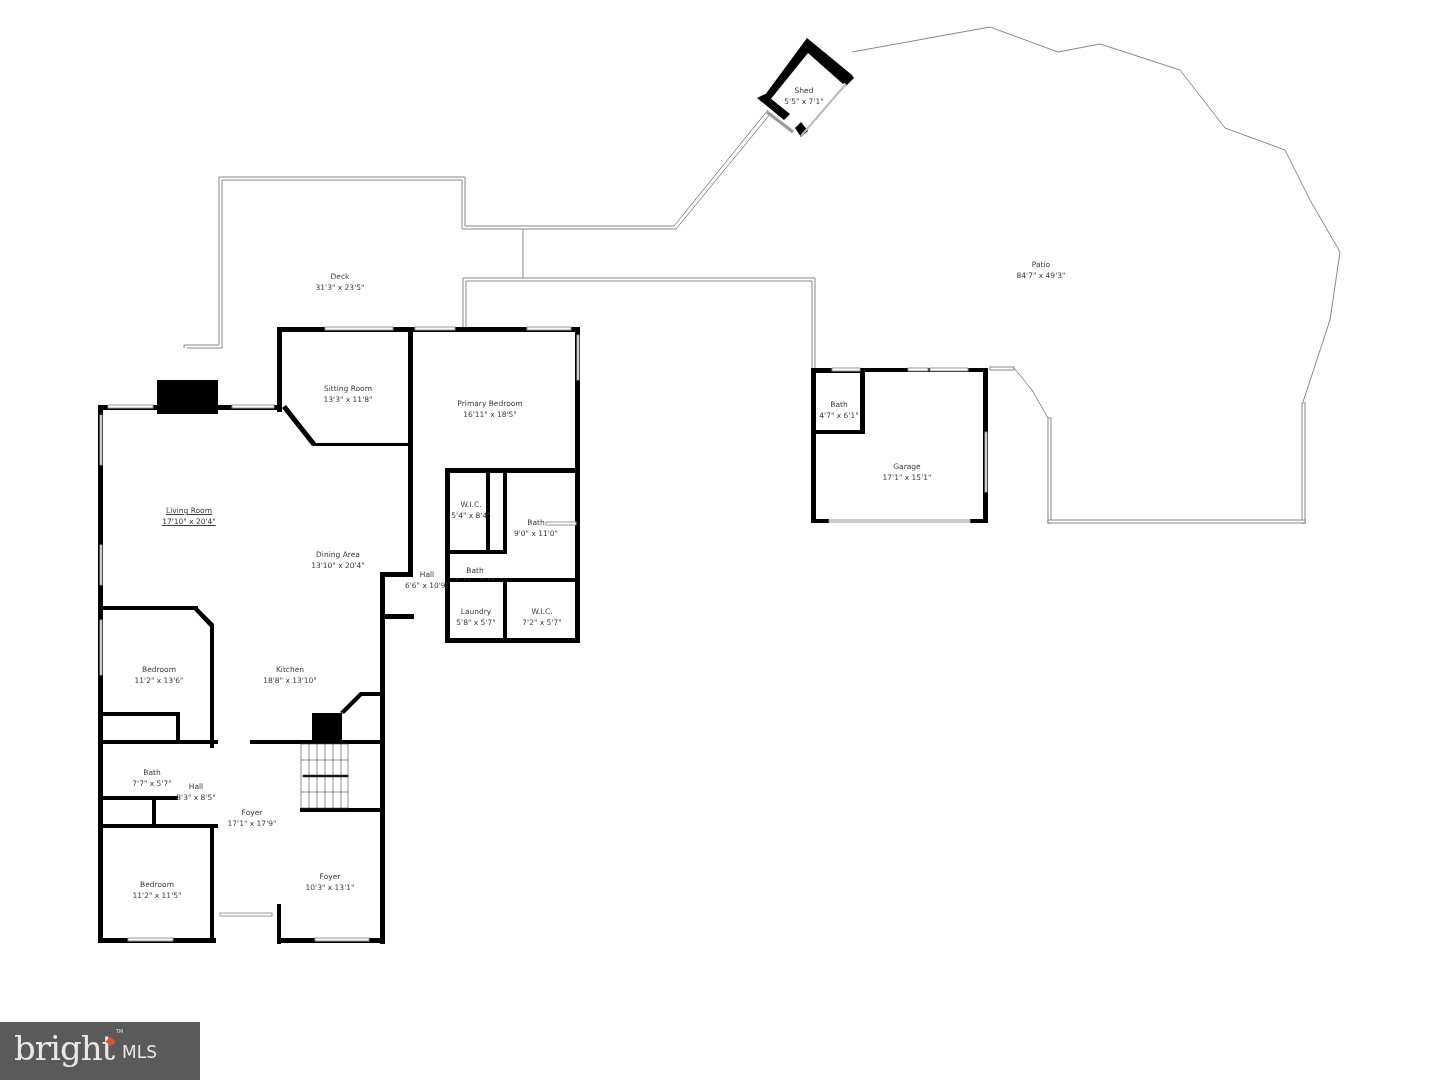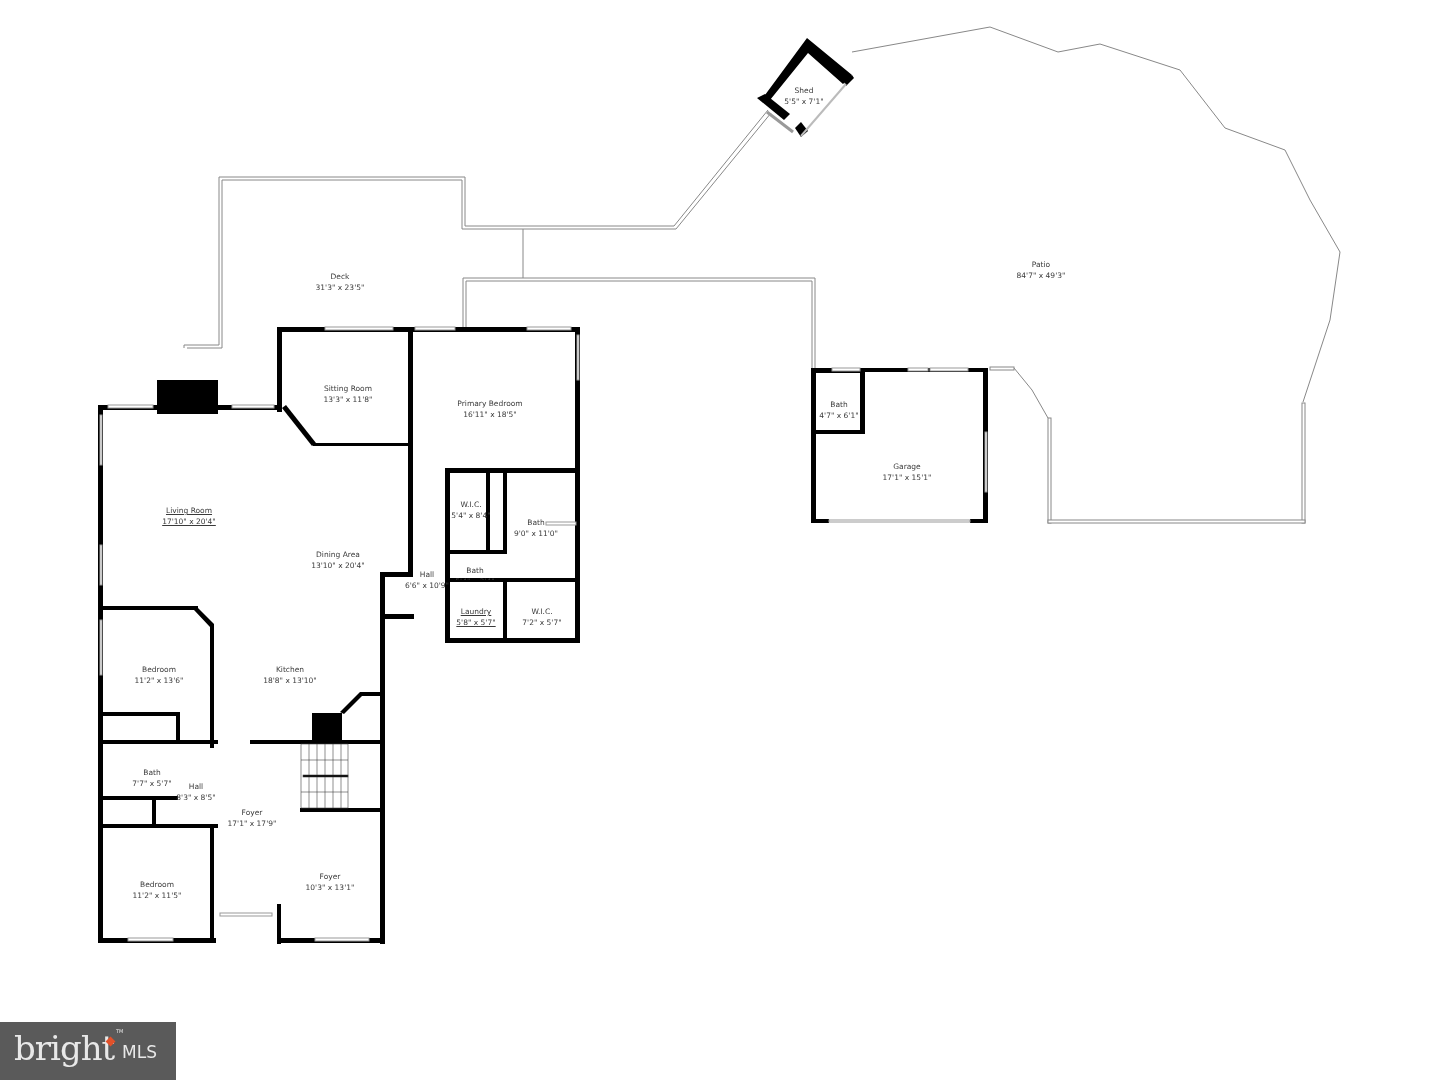--- a/index.html
+++ b/index.html
@@ -1,20 +1,20 @@
 <!DOCTYPE html>
 <html><head>
 <meta charset="utf-8">
 <style>
   html, body { margin: 0; padding: 0; background: #ffffff; }
   body { width: 1440px; height: 1080px; position: relative; overflow: hidden; font-family: "DejaVu Sans", "Liberation Sans", sans-serif; }
   #plan { position: absolute; left: 0; top: 0; width: 1196px; height: 1080px; }
   .lbl { position: absolute; transform: translateX(-50%); text-align: center; font-size: 7.5px; color: #3a3a3a; line-height: 11px; white-space: nowrap; }
   .lbl .n, .lbl .d { display: block; }
-  .logo { position: absolute; left: 0; top: 1022px; width: 176px; height: 58px; background: #5a5a5a; }
+  .logo { position: absolute; left: 0; top: 1022px; width: 200px; height: 58px; background: #5a5a5a; }
   .logo .bright { position: absolute; left: 14px; top: 6px; font-family: "DejaVu Serif", "Liberation Serif", serif; font-size: 34px; color: #e8e8e8; letter-spacing: -1px; }
   .logo .mls { position: absolute; left: 122px; top: 20px; font-family: "DejaVu Sans", "Liberation Sans", sans-serif; font-size: 17px; color: #e8e8e8; }
   .logo .spark { position: absolute; left: 107px; top: 16px; width: 7px; height: 7px; background: #e2512a; transform: rotate(45deg); }
   .logo .tm { position: absolute; left: 116px; top: 6px; font-size: 5px; color: #e8e8e8; }
 </style>
 </head>
 <body>
 
 <div id="plan">
   <svg width="1440" height="1080" viewBox="0 0 1440 1080">
@@ -184,21 +184,21 @@
       <span class="d">9'0" x 11'0"</span>
     </div>
   <div class="lbl" style="left:427px;top:569px;">
       <span class="n">Hall</span>
       <span class="d">6'6" x 10'9"</span>
     </div>
   <div class="lbl" style="left:475px;top:565px;">
       <span class="n">Bath</span>
       <span class="d" style="height:4px;overflow:hidden;">5'4" x 3'4"</span>
     </div>
-  <div class="lbl" style="left:476px;top:606px;text-decoration:underline;">
+  <div class="lbl" style="left:476px;top:606px;">
       <span class="n">Laundry</span>
       <span class="d">5'8" x 5'7"</span>
     </div>
   <div class="lbl" style="left:542px;top:606px;">
       <span class="n">W.I.C.</span>
       <span class="d">7'2" x 5'7"</span>
     </div>
   <div class="lbl" style="left:159px;top:664px;">
       <span class="n">Bedroom</span>
       <span class="d">11'2" x 13'6"</span>

